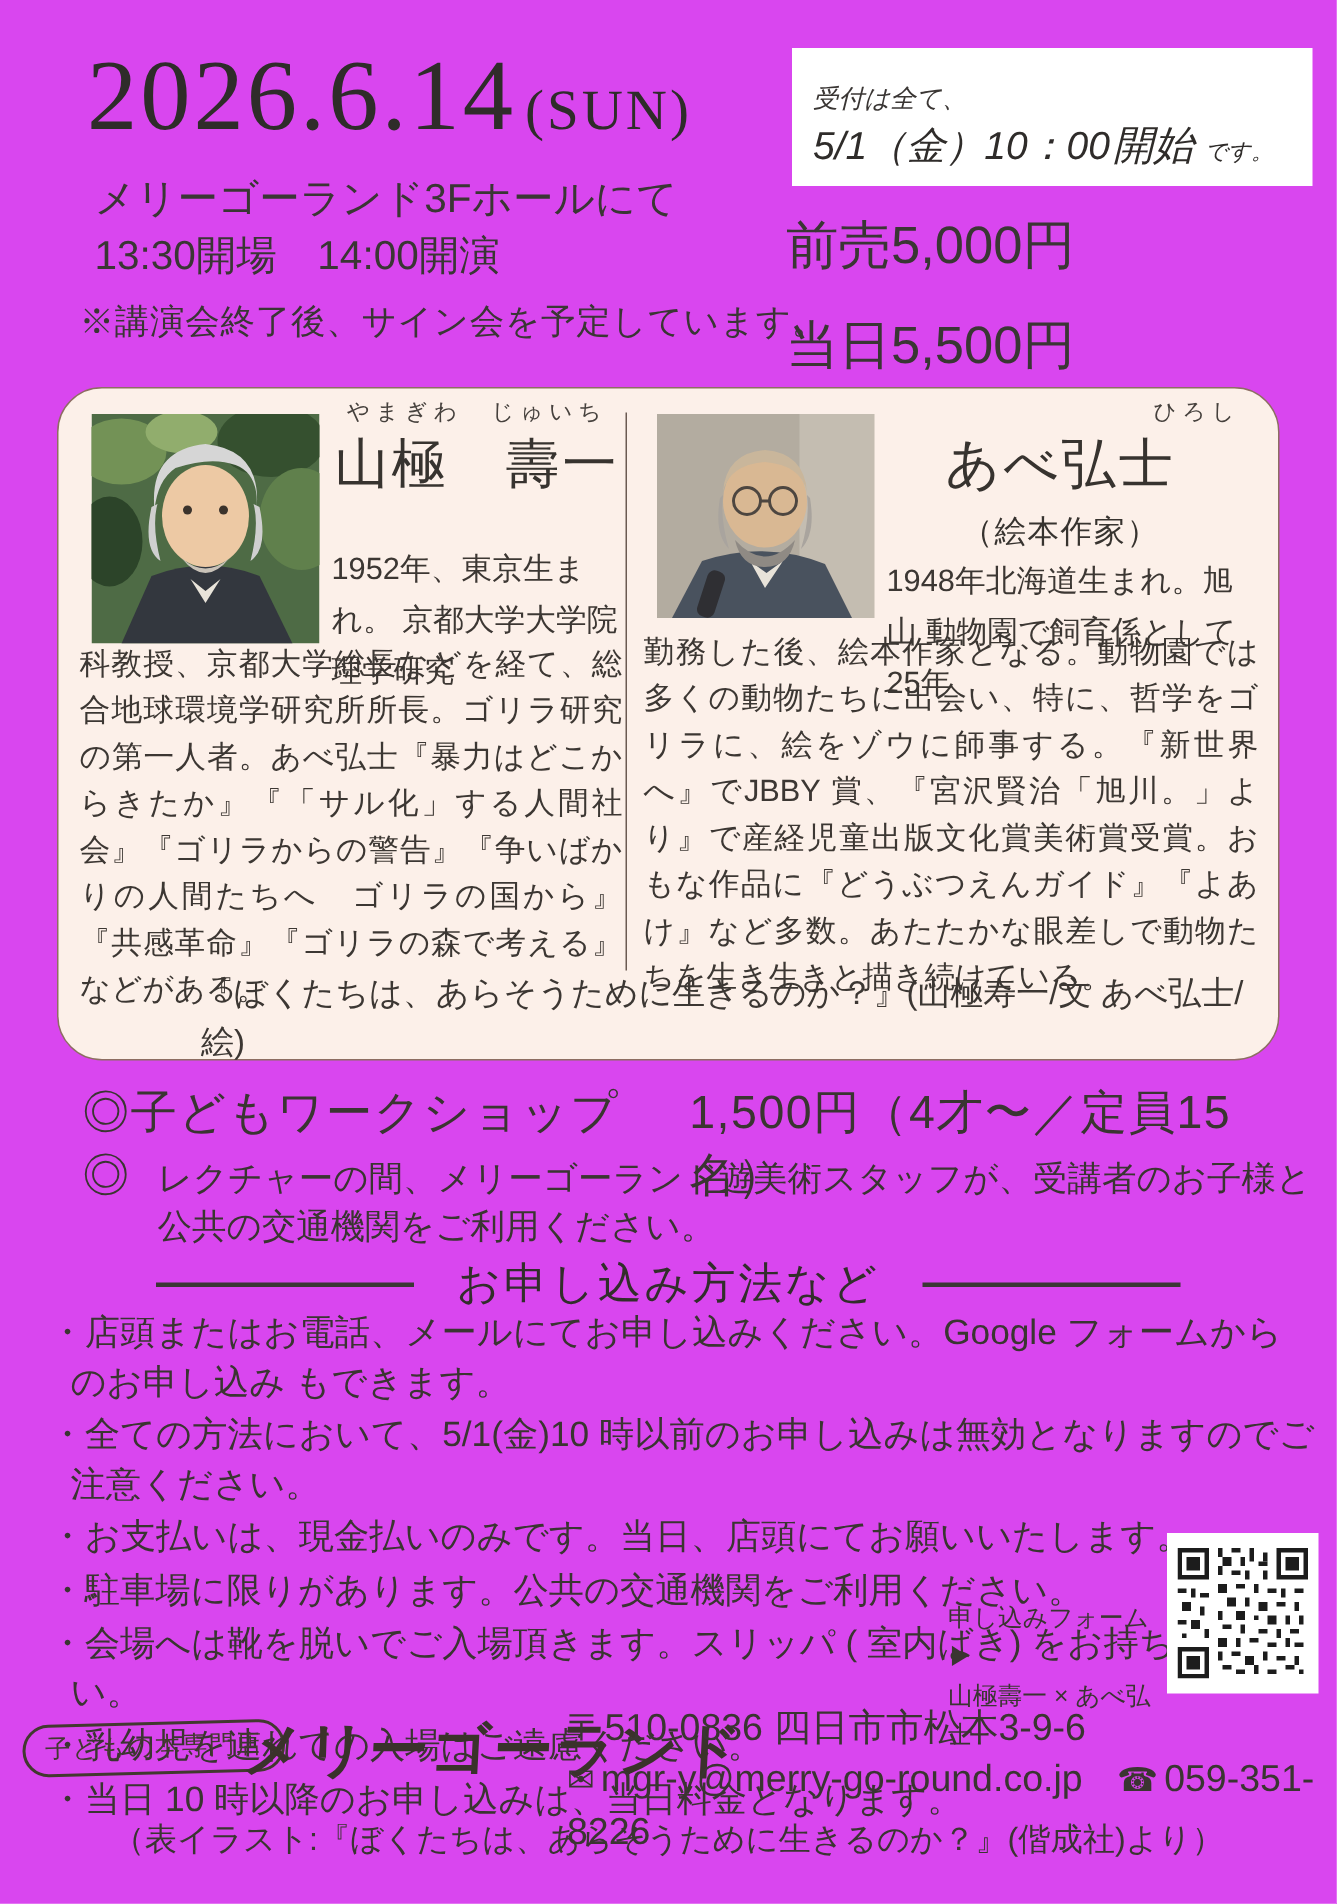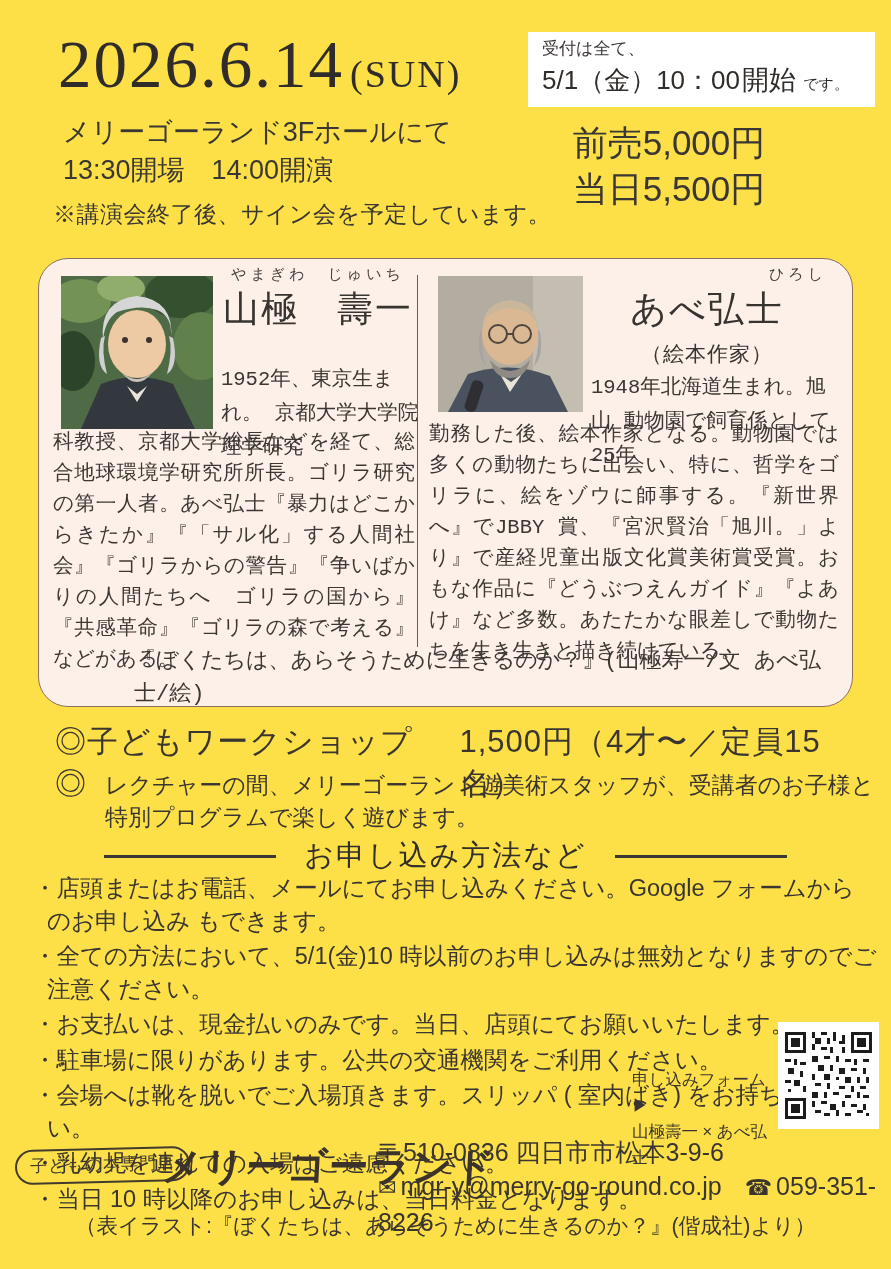--- a/index.html
+++ b/index.html
@@ -1,37 +1,37 @@
 <!DOCTYPE html>
 <html><head>
 <meta charset="utf-8">
 <style>
   * { margin:0; padding:0; box-sizing:border-box; }
   html,body { width:891px; }
   body { font-family:"Liberation Sans", sans-serif; color:#3e3a38; }
-  .page { position:relative; width:891px; height:1269px; background:#fde047; overflow:hidden; }
+  .page { position:relative; width:891px; height:1269px; background:#d946ef; overflow:hidden; }
 
   
   .date-block { position:absolute; left:58px; top:26px; font-family:"Liberation Serif", serif; color:#2f2c2a; letter-spacing:2px; }
   .date-main { font-size:67px; }
   .date-day  { font-size:38px; margin-left:6px; }
   .venue { position:absolute; left:63px; top:113px; font-size:27px; line-height:38px; color:#3a3634; }
   .header-note { position:absolute; left:53px; top:199px; font-size:23px; color:#3a3634; letter-spacing:0.5px; }
 
-  .reception-box { position:absolute; left:528px; top:32px; width:347px; background:#ffffff; padding:5px 12px 9px 14px; }
+  .reception-box { position:absolute; left:528px; top:32px; width:347px; background:#ffffff; padding:22px 12px 9px 14px;font-style:italic; }
   .reception-l1 { font-size:17px; color:#3a3634; }
   .reception-l2 { margin-top:2px; font-size:26px; color:#2f2c2a; }
   .reception-em { font-size:27px; margin-left:2px; }
   .reception-suffix { font-size:15px; }
 
   .price-table { position:absolute; left:524px; top:120px; width:290px; font-size:35px; color:#3a3634; }
-  .price-row { display:flex; justify-content:center; line-height:46px; }
-
-  
-  .card { position:absolute; left:38px; top:258px; width:815px; height:449px; background:#fcf0e9; border:1.5px solid #8d6e62; border-radius:30px;font-family:Liberation Mono, monospace; }
+  .price-row { display:flex; justify-content:flex-start; line-height:46px;margin-top:21px; }
+
+  
+  .card { position:absolute; left:38px; top:258px; width:815px; height:449px; background:#fcf0e9; border:1.5px solid #8d6e62; border-radius:30px; }
   .col-divider { position:absolute; left:378px; top:16px; height:372px; width:0; border-left:1.5px solid #6b5a52; }
 
   .photo { position:absolute; display:block; }
   .photo-left  { left:22px; top:17px; width:152px; height:153px; }
   .photo-right { left:399px; top:17px; width:145px; height:136px; }
 
   .name-block { position:absolute; text-align:center; color:#37332f; }
   .name-block-left  { left:178px; top:6px;  width:202px; }
   .name-block-right { left:548px; top:6px;  width:240px; }
   .furigana { font-size:15px; letter-spacing:4px; color:#46413d; }
@@ -163,21 +163,21 @@
       <div>『ぼくたちは、あらそうために生きるのか？』(山極寿一/文 あべ弘士/絵)</div>
     </div>
   </div>
 
   <div class="workshop-row">
     <span class="workshop-title">◎子どもワークショップ◎</span>
     <span class="workshop-price">1,500円（4才〜／定員15名）</span>
   </div>
   <div class="workshop-desc">
     <div>レクチャーの間、メリーゴーランド遊美術スタッフが、受講者のお子様と</div>
-    <div>特別プログラムで楽しく遊びます。</div>
+    <div>公共の交通機関をご利用ください。</div>
   </div>
 
   <div class="apply-heading">
     <span class="rule"></span>
     <span class="txt">お申し込み方法など</span>
     <span class="rule"></span>
   </div>
 
   <div class="apply-list">
     <div class="apply-item">・店頭またはお電話、メールにてお申し込みください。Google フォームからのお申し込み もできます。</div>

